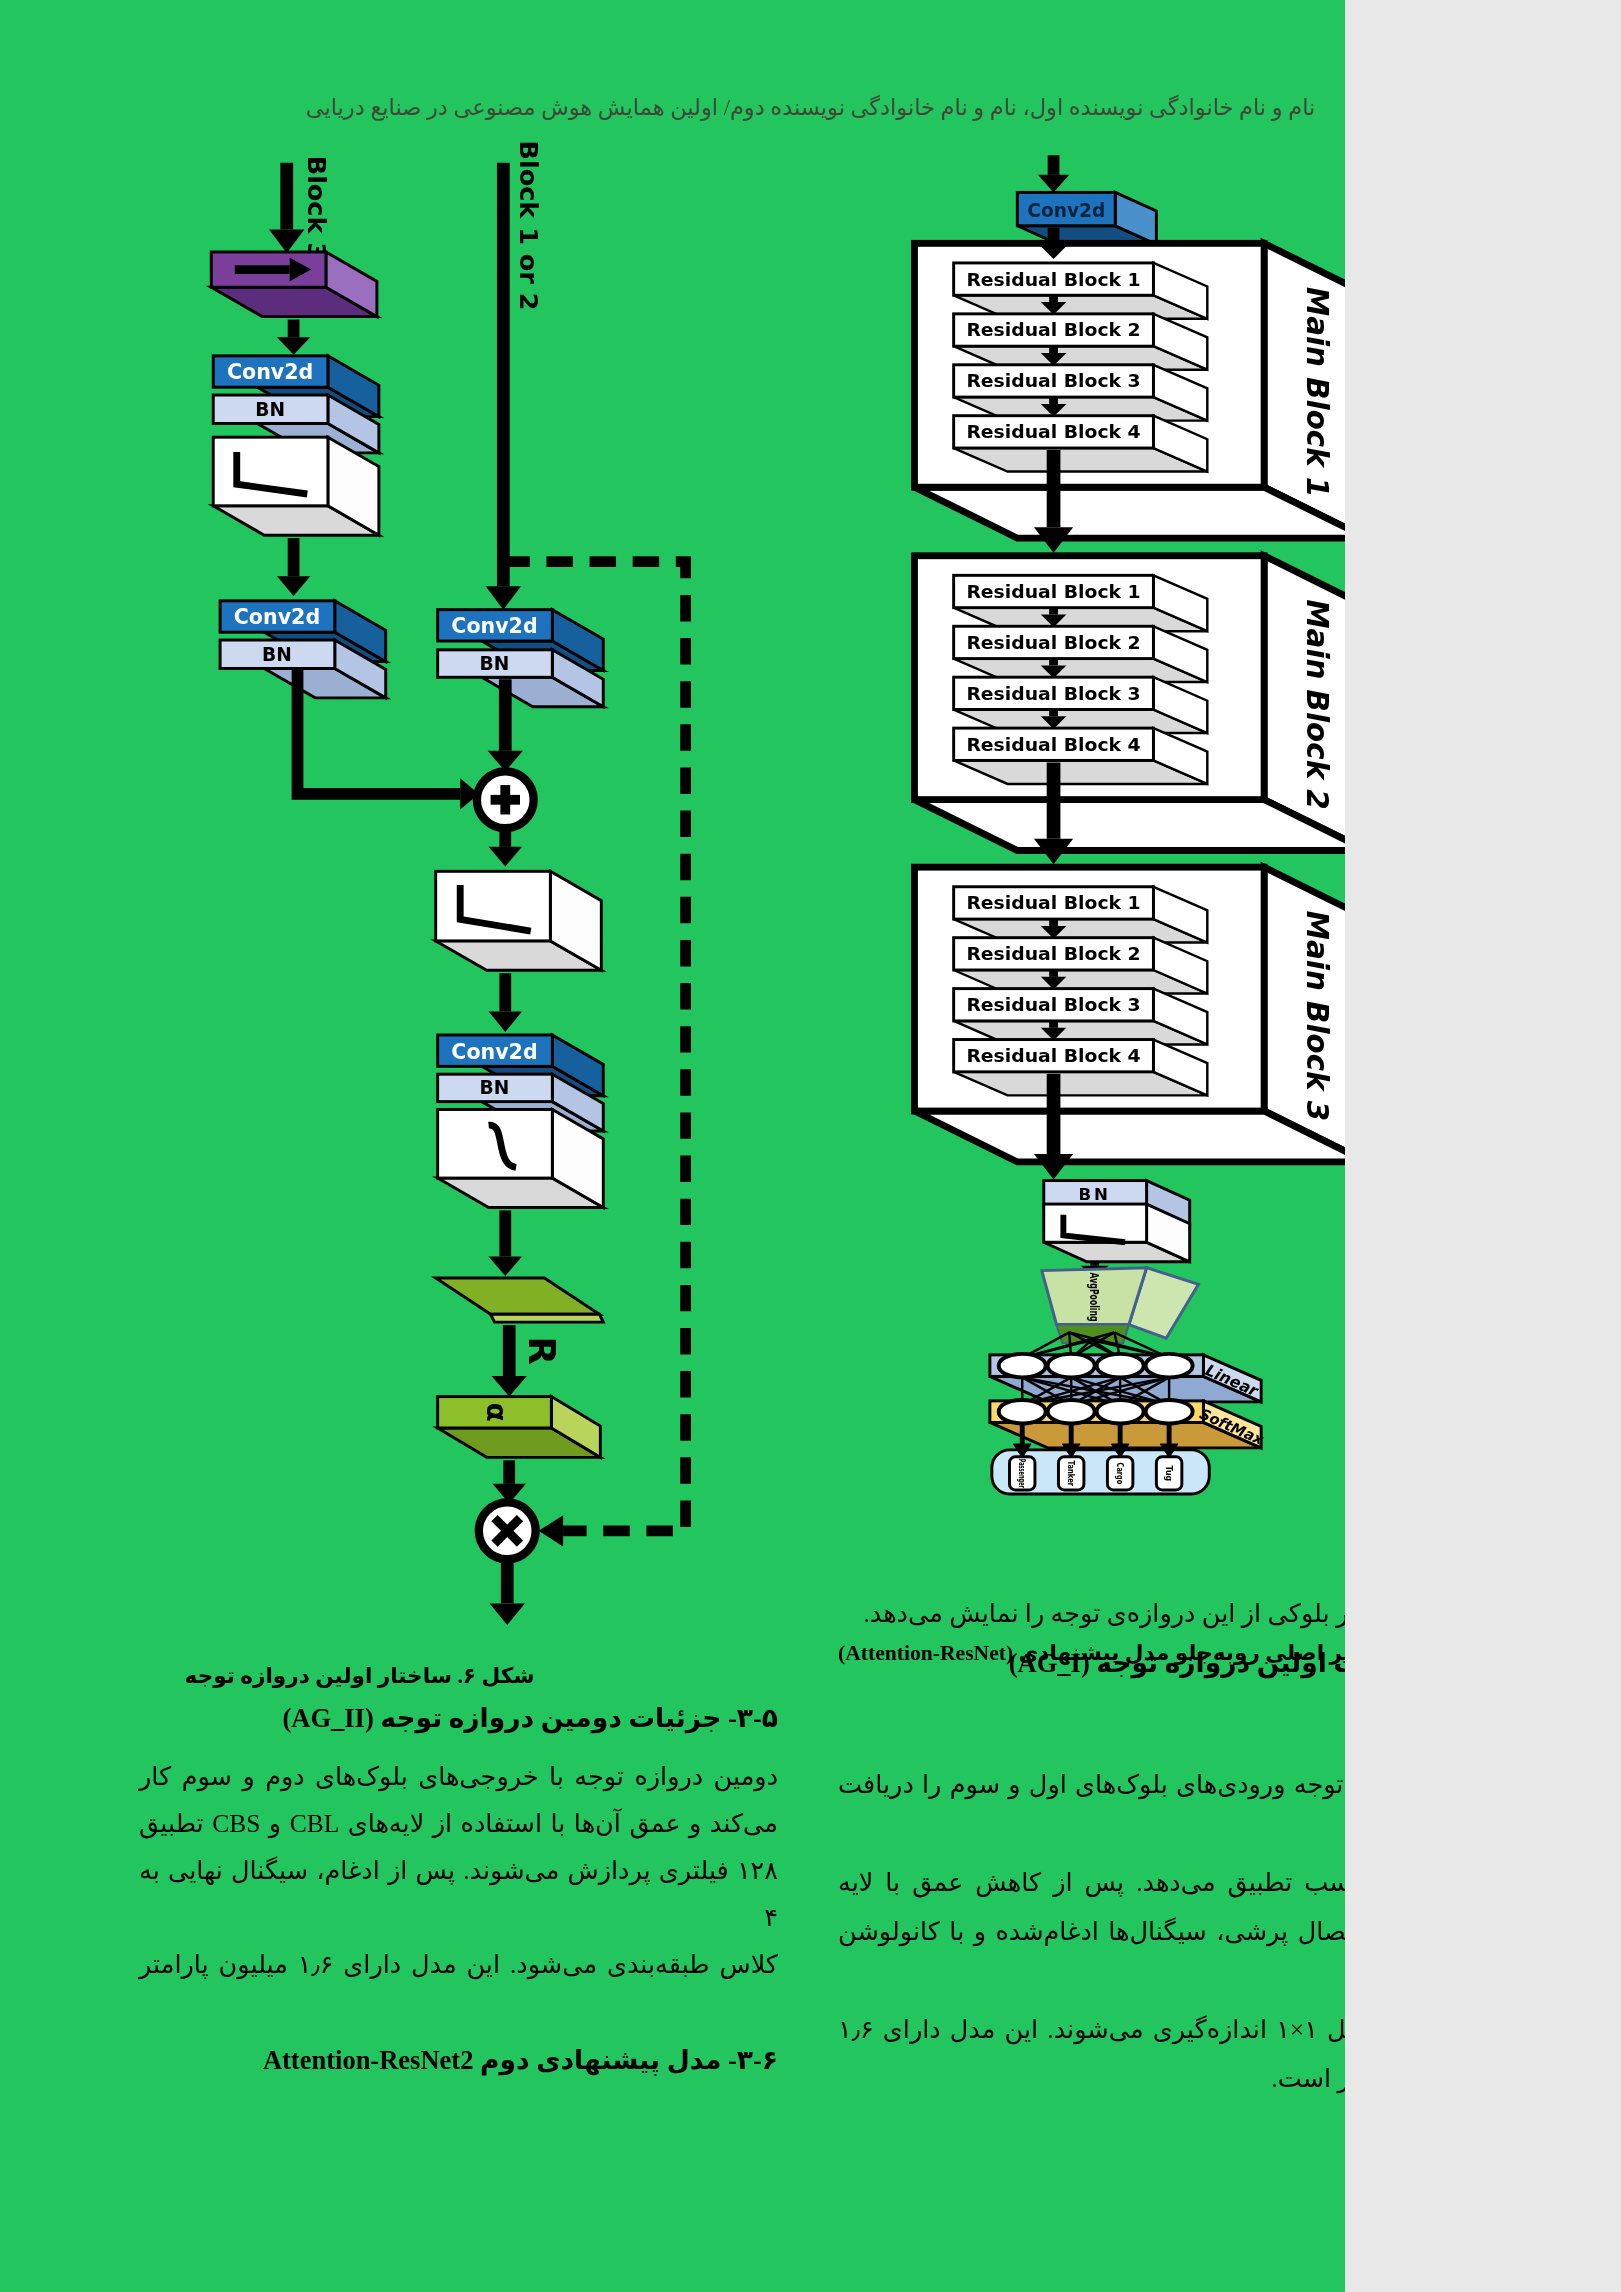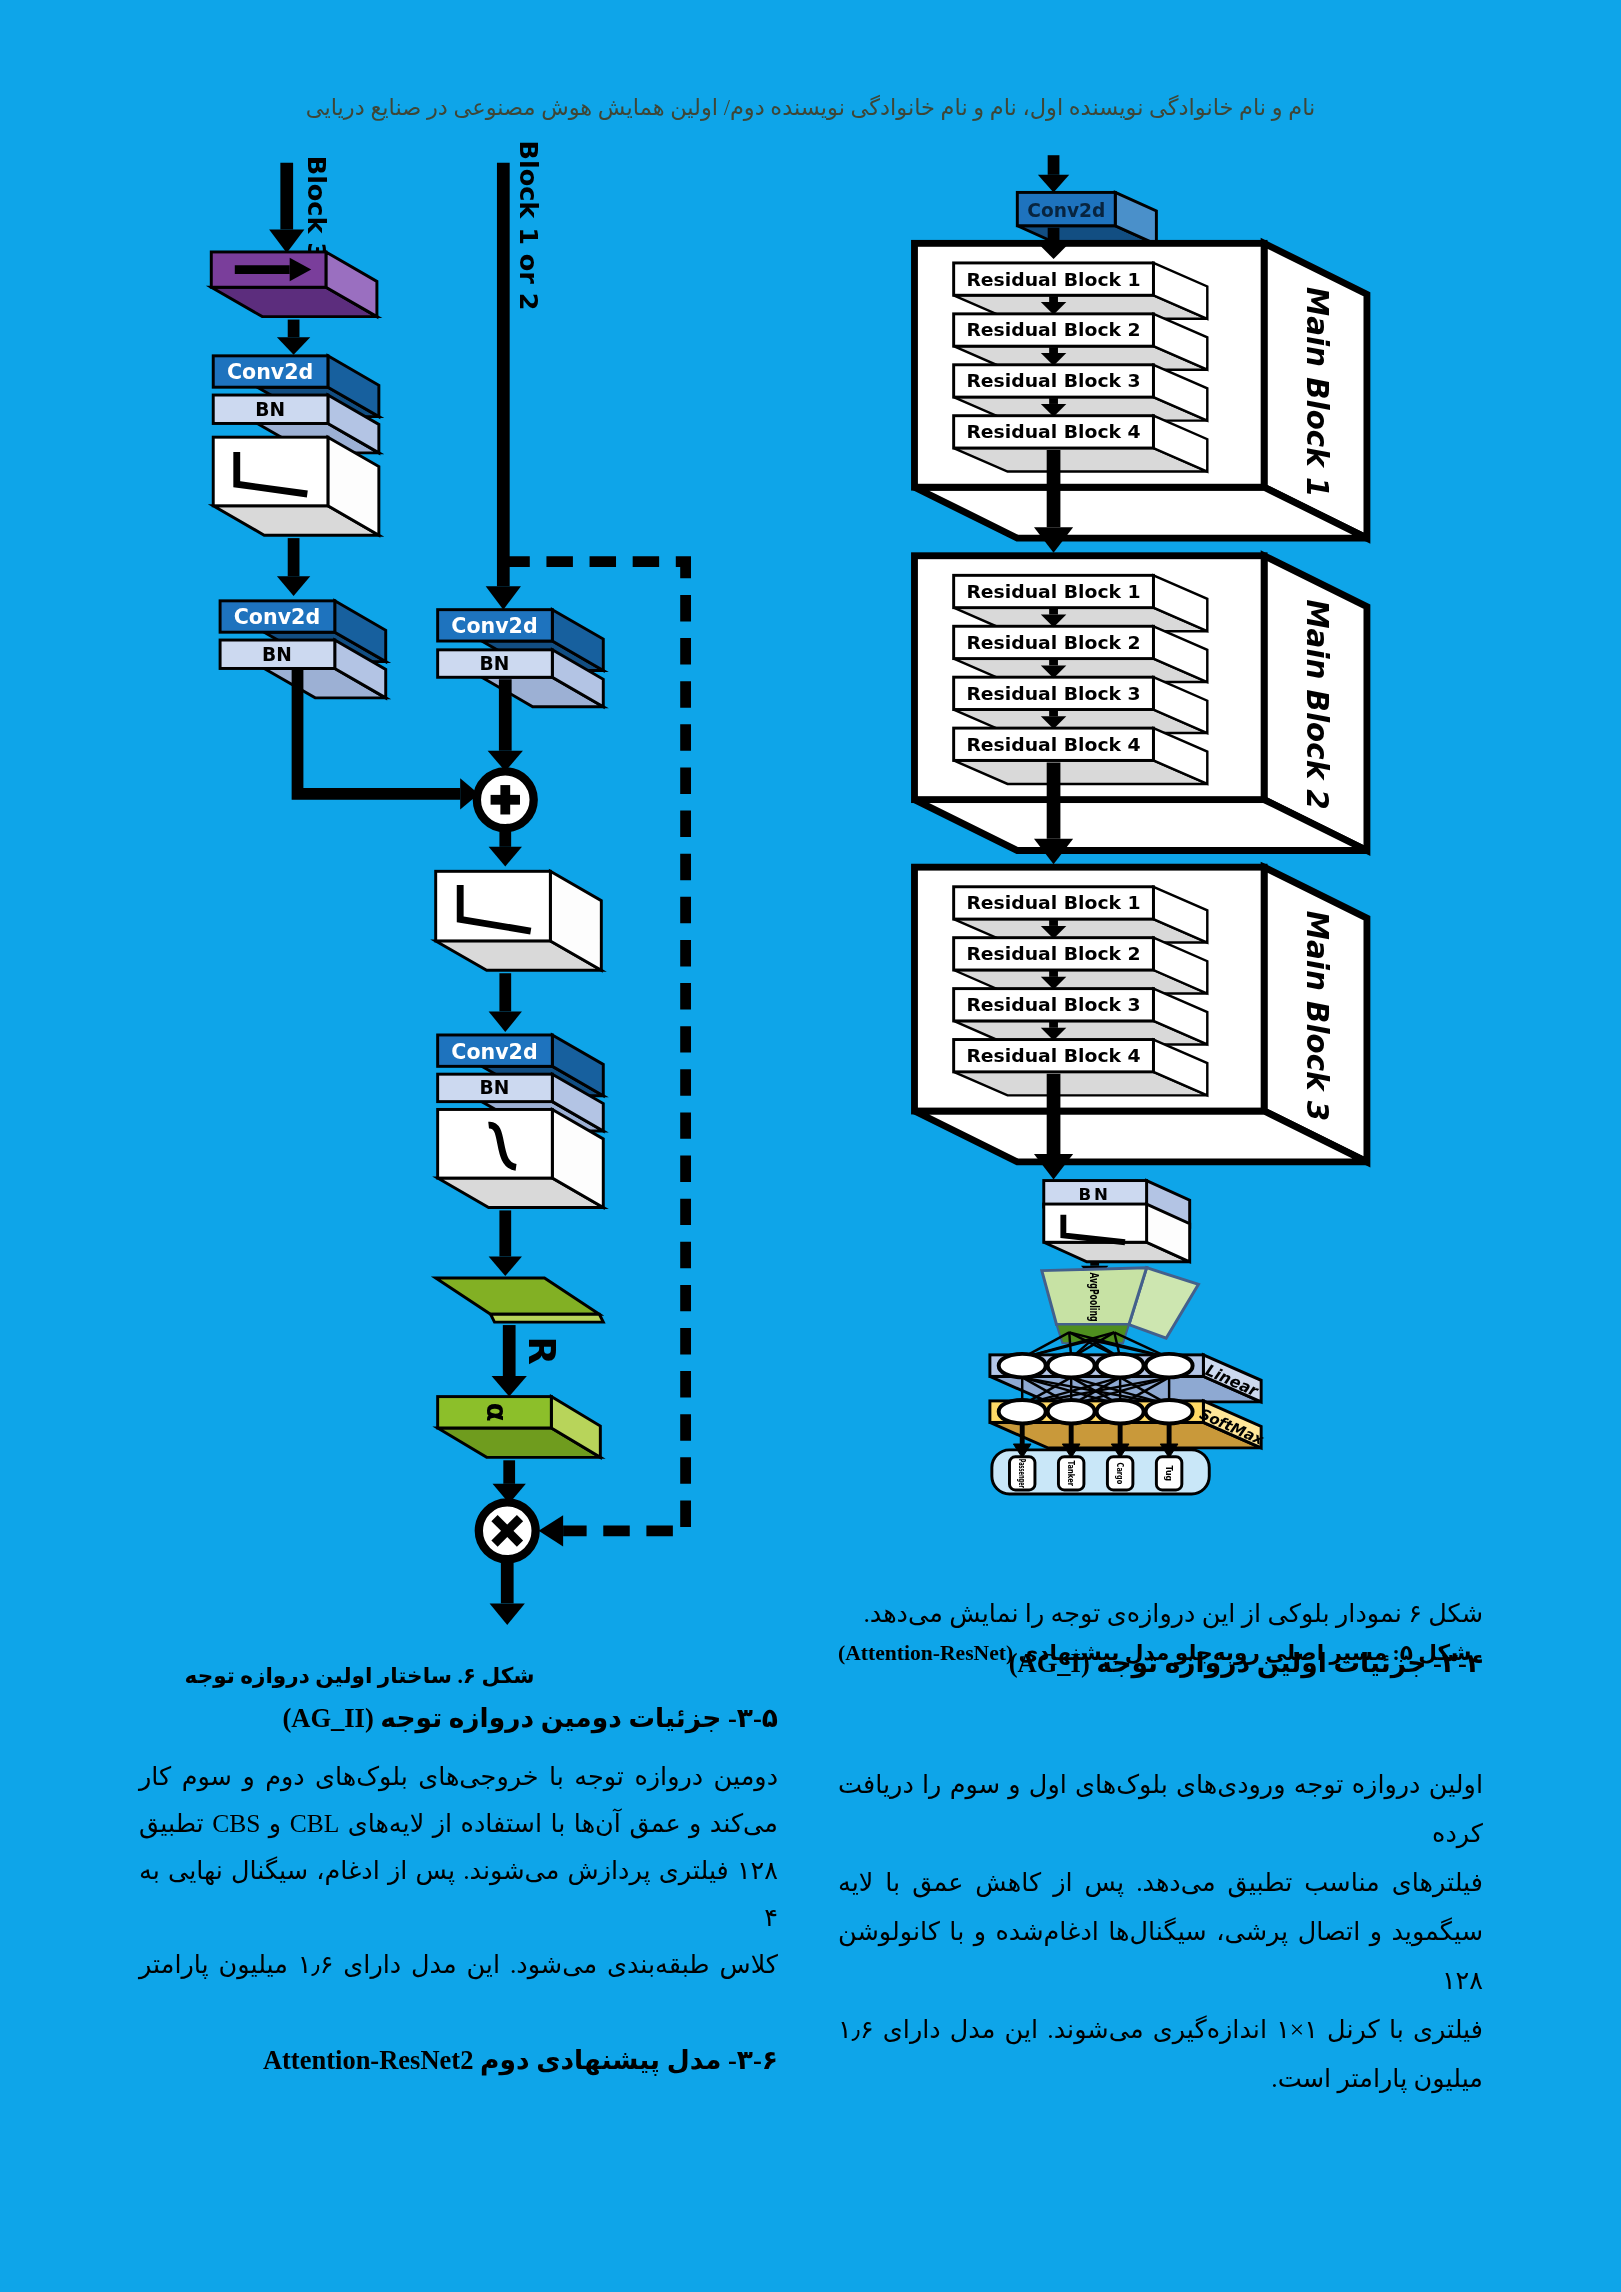--- a/index.html
+++ b/index.html
@@ -1,16 +1,16 @@
 <!DOCTYPE html>
 <html><head>
 <meta charset="utf-8">
 <style>
   html,body{margin:0;padding:0;background:#e8e8e8;}
-  .page{position:relative;width:1621px;height:2293px;background:#0ea5e9;overflow:hidden;
+  .page{position:relative;width:1345px;height:2293px;background:#22c55e;overflow:hidden;
         font-family:"Liberation Serif","DejaVu Sans",serif;}
   .abs{position:absolute;}
   .header{top:94px;left:0;width:1621px;text-align:center;font-size:22.5px;color:#3f4636;direction:rtl;}
   svg{position:absolute;overflow:visible;}
   svg text{font-family:"DejaVu Sans",sans-serif;}
   .rtl{direction:rtl;unicode-bidi:plaintext;}
   .caption{font-weight:bold;font-size:21.6px;color:#000;}
   .heading{font-weight:bold;font-size:26.5px;color:#000;direction:rtl;text-align:right;}
   .bodyline{font-size:25.5px;color:#000;direction:rtl;text-align:justify;text-align-last:justify;}
   .bodyline.last{text-align:right;text-align-last:right;}

